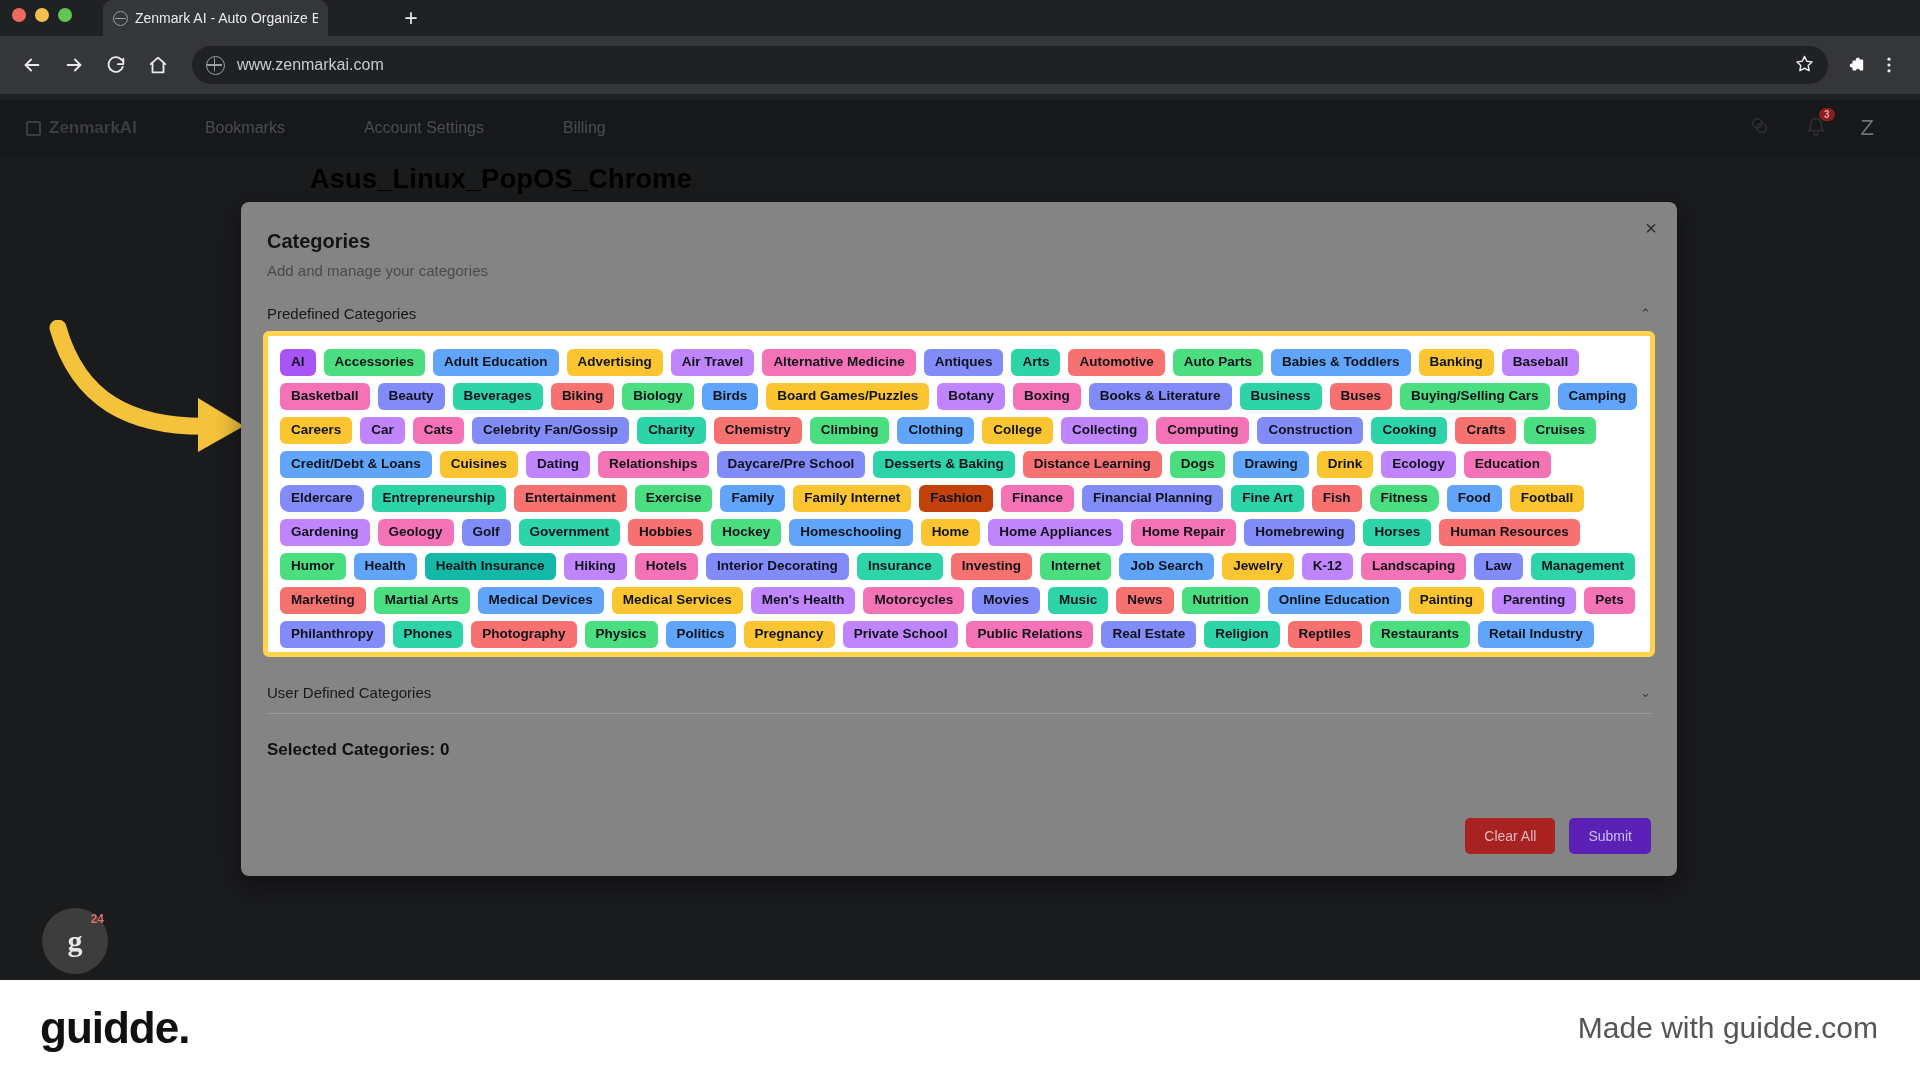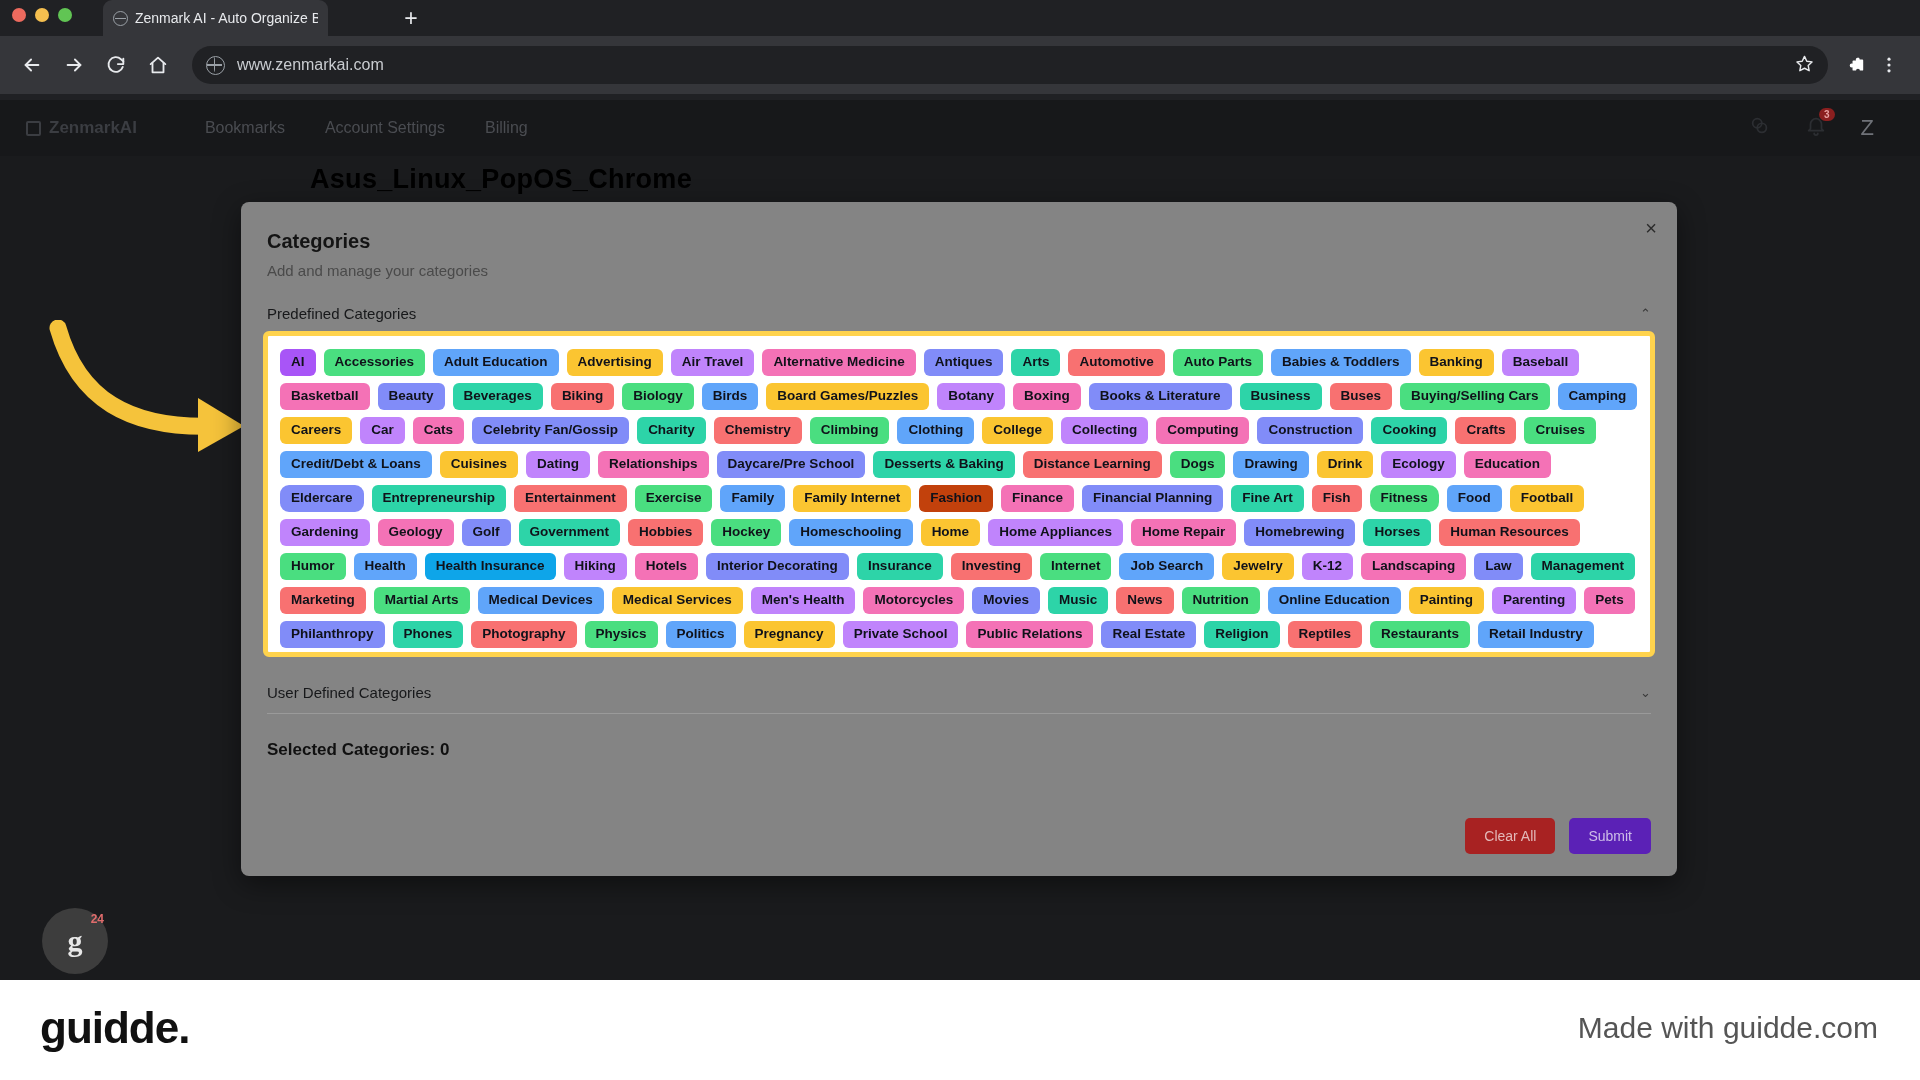--- a/index.html
+++ b/index.html
@@ -41,21 +41,21 @@
   .omni-globe::after{content:"";position:absolute;left:6.5px;top:0;width:1.5px;height:15px;background:#9aa0a6;border-radius:50%;}
   .omni-url { color:#c9ccd0; font-size:16px; }
   .omni-star { margin-left:auto; }
   .tb-icon { width:34px; height:34px; display:flex; align-items:center; justify-content:center; }
 
   
   .appbar { position:absolute; top:100px; left:0; width:1920px; height:56px; background:#17181a;
             display:flex; align-items:center; padding:0 26px; }
   .brand { display:flex; align-items:center; gap:8px; color:#3b3d42; font-size:17px; font-weight:600; }
   .brand-logo { width:15px; height:15px; border:2px solid #3b3d42; border-radius:2px; }
-  .navlinks { display:flex; gap:40px; margin-left:68px;justify-content:flex-end; }
+  .navlinks { display:flex; gap:79px; margin-left:68px;justify-content:flex-end; }
   .navlink { color:#4a4c51; font-size:16px; }
   .appbar-right { margin-left:auto; display:flex; align-items:center; gap:34px; padding-right:20px; }
   .bell-wrap { position:relative; }
   .badge { position:absolute; top:-7px; right:-8px; background:#8b1f1f; color:#e8a0a0; font-size:10px;
            border-radius:9px; padding:1px 5px; font-weight:700; }
   .avatar-z { color:#6f7278; font-size:22px; font-weight:500; }
 
   
   .page { position:absolute; top:156px; left:0; width:1920px; height:824px; background:#1a1b1d; }
   .page-title { position:absolute; left:310px; top:8px; color:#000; font-size:27px; font-weight:700; letter-spacing:.3px;}
@@ -303,21 +303,21 @@
         <span class="chip" style="background: rgb(74, 222, 128);">Hockey</span>
         <span class="chip" style="background: rgb(96, 165, 250);">Homeschooling</span>
         <span class="chip" style="background: rgb(251, 197, 49);">Home</span>
         <span class="chip" style="background: rgb(192, 132, 252);">Home Appliances</span>
         <span class="chip" style="background: rgb(244, 114, 182);">Home Repair</span>
         <span class="chip" style="background: rgb(129, 140, 248);">Homebrewing</span>
         <span class="chip" style="background: rgb(45, 212, 168);">Horses</span>
         <span class="chip" style="background: rgb(248, 113, 113);">Human Resources</span>
         <span class="chip" style="background: rgb(74, 222, 128);">Humor</span>
         <span class="chip" style="background: rgb(96, 165, 250);">Health</span>
-        <span class="chip" style="background: #0ea5e9; text-align: right;">Health Insurance</span>
+        <span class="chip" style="background: #14b8a6; text-align: right;">Health Insurance</span>
         <span class="chip" style="background: rgb(192, 132, 252);">Hiking</span>
         <span class="chip" style="background: rgb(244, 114, 182);">Hotels</span>
         <span class="chip" style="background: rgb(129, 140, 248);">Interior Decorating</span>
         <span class="chip" style="background: rgb(45, 212, 168);">Insurance</span>
         <span class="chip" style="background: rgb(248, 113, 113);">Investing</span>
         <span class="chip" style="background: rgb(74, 222, 128);">Internet</span>
         <span class="chip" style="background: rgb(96, 165, 250);">Job Search</span>
         <span class="chip" style="background: rgb(251, 197, 49);">Jewelry</span>
         <span class="chip" style="background: rgb(192, 132, 252);">K-12</span>
         <span class="chip" style="background: rgb(244, 114, 182);">Landscaping</span>

